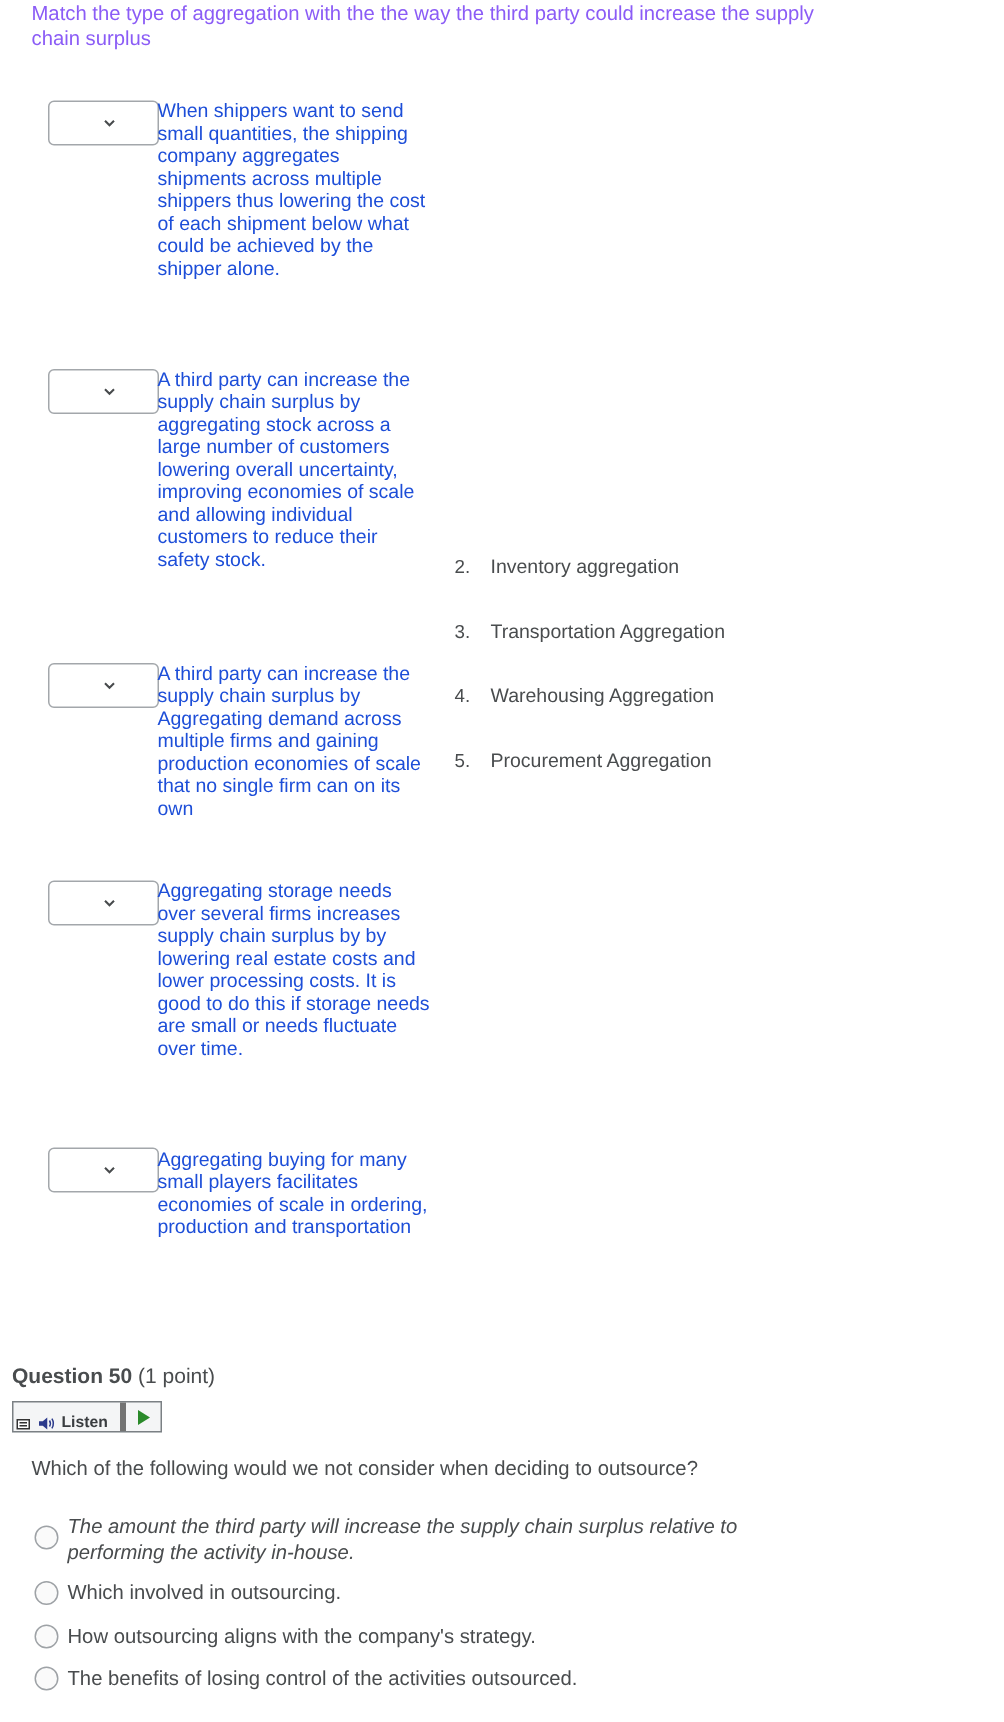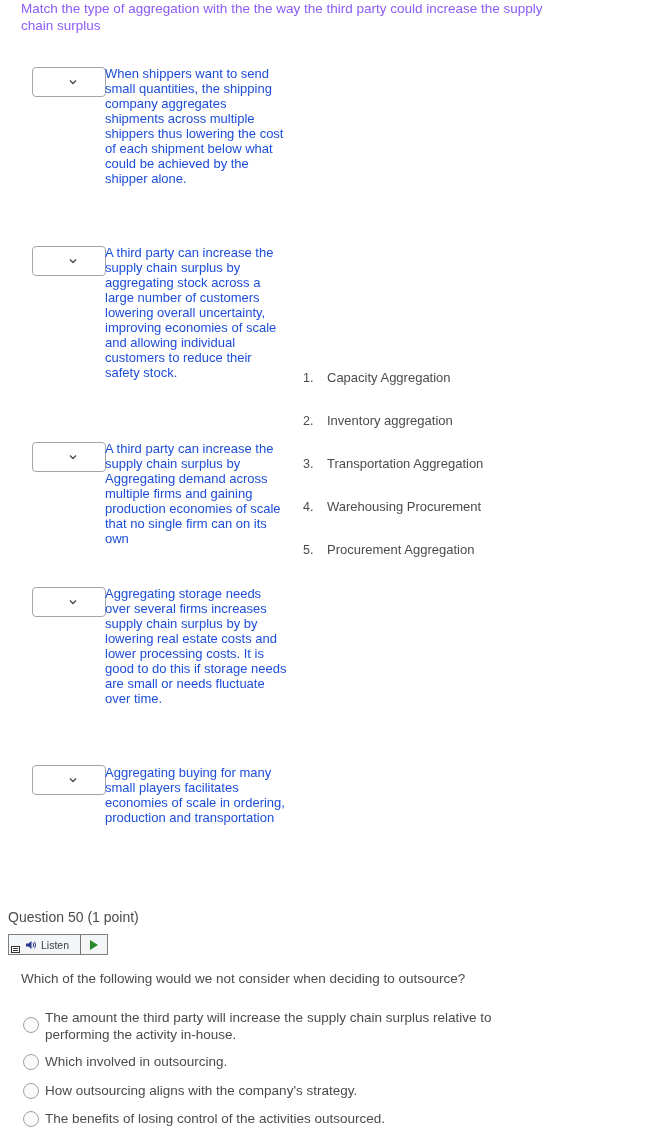--- a/index.html
+++ b/index.html
@@ -79,21 +79,21 @@
     }
     .q-heading {
       position: absolute;
       left: 8px;
       top: 908px;
       font-size: 14px;
       line-height: 18px;
       color: #494c4e;
     }
     .q-heading .qnum {
-      font-weight: normal;
+      font-weight: bold;
     }
     .listen-bar {
       position: absolute;
       left: 8px;
       top: 934px;
       width: 100px;
       height: 21px;
       box-sizing: border-box;
       border: 1px solid #7b8084;
       background: #f4f5f6;
@@ -115,26 +115,26 @@
     .listen-bar .menu-icon::before {
       content: "";
       position: absolute;
       left: 1px; right: 1px; top: 1px;
       height: 1px;
       background: #333;
       box-shadow: 0 2px 0 #333;
     }
     .listen-btn {
       display: flex;
-      align-items: center;
+      align-items: flex-end;
       height: 100%;
       padding-left: 17px;
       width: 54px;
-      border-right: 1px solid #737373;
-      font-weight: normal;
+      border-right: 4px solid #737373;
+      font-weight: bold;
       cursor: pointer;
     }
     .speaker {
       width: 12px;
       height: 10px;
       margin-right: 3px;
     }
     .play-btn {
       flex: 1;
       display: flex;
@@ -228,30 +228,27 @@
   <div class="select-box" style="top:0px;">
     <svg class="chev" viewBox="0 0 8 8">
         <path d="M1 2.5 L4 5.5 L7 2.5" stroke="#494c4e" stroke-width="1.4" fill="none"></path>
       </svg>
   </div>
   <div class="match-text">Aggregating buying for many small players facilitates economies of scale in ordering, production and transportation</div>
 </div>
 
 <ol class="answer-list">
   <li class="answer-item">
-    <span class="num">1.</span><span>Capacity Aggregation</span>
-  </li>
-  <li class="answer-item">
     <span class="num">2.</span><span>Inventory aggregation</span>
   </li>
   <li class="answer-item">
     <span class="num">3.</span><span>Transportation Aggregation</span>
   </li>
   <li class="answer-item">
-    <span class="num">4.</span><span>Warehousing Procurement</span>
+    <span class="num">4.</span><span>Warehousing Aggregation</span>
   </li>
   <li class="answer-item">
     <span class="num">5.</span><span>Procurement Aggregation</span>
   </li>
 </ol>
 
 <div class="q-heading">
   <span class="qnum">Question 50</span>
   <span>(1 point)</span>
 </div>
@@ -266,21 +263,21 @@
     </svg>
     <span>Listen</span>
   </div>
   <div class="play-btn">
     <span class="tri"></span>
   </div>
 </div>
 
 <div class="q-text">Which of the following would we not consider when deciding to outsource?</div>
 
-<div class="option" style="top:1009px; height:34px;">
+<div class="option" style="top:1009px; height:34px;font-style:italic;">
   <span class="radio" style="top:8px;"></span>
   <span class="label">The amount the third party will increase the supply chain surplus relative to performing the activity in-house.</span>
 </div>
 <div class="option" style="top:1053px; height:18px;">
   <span class="radio" style="top:1px;"></span>
   <span class="label">Which involved in outsourcing.</span>
 </div>
 <div class="option" style="top:1082px; height:18px;">
   <span class="radio" style="top:1px;"></span>
   <span class="label">How outsourcing aligns with the company's strategy.</span>

